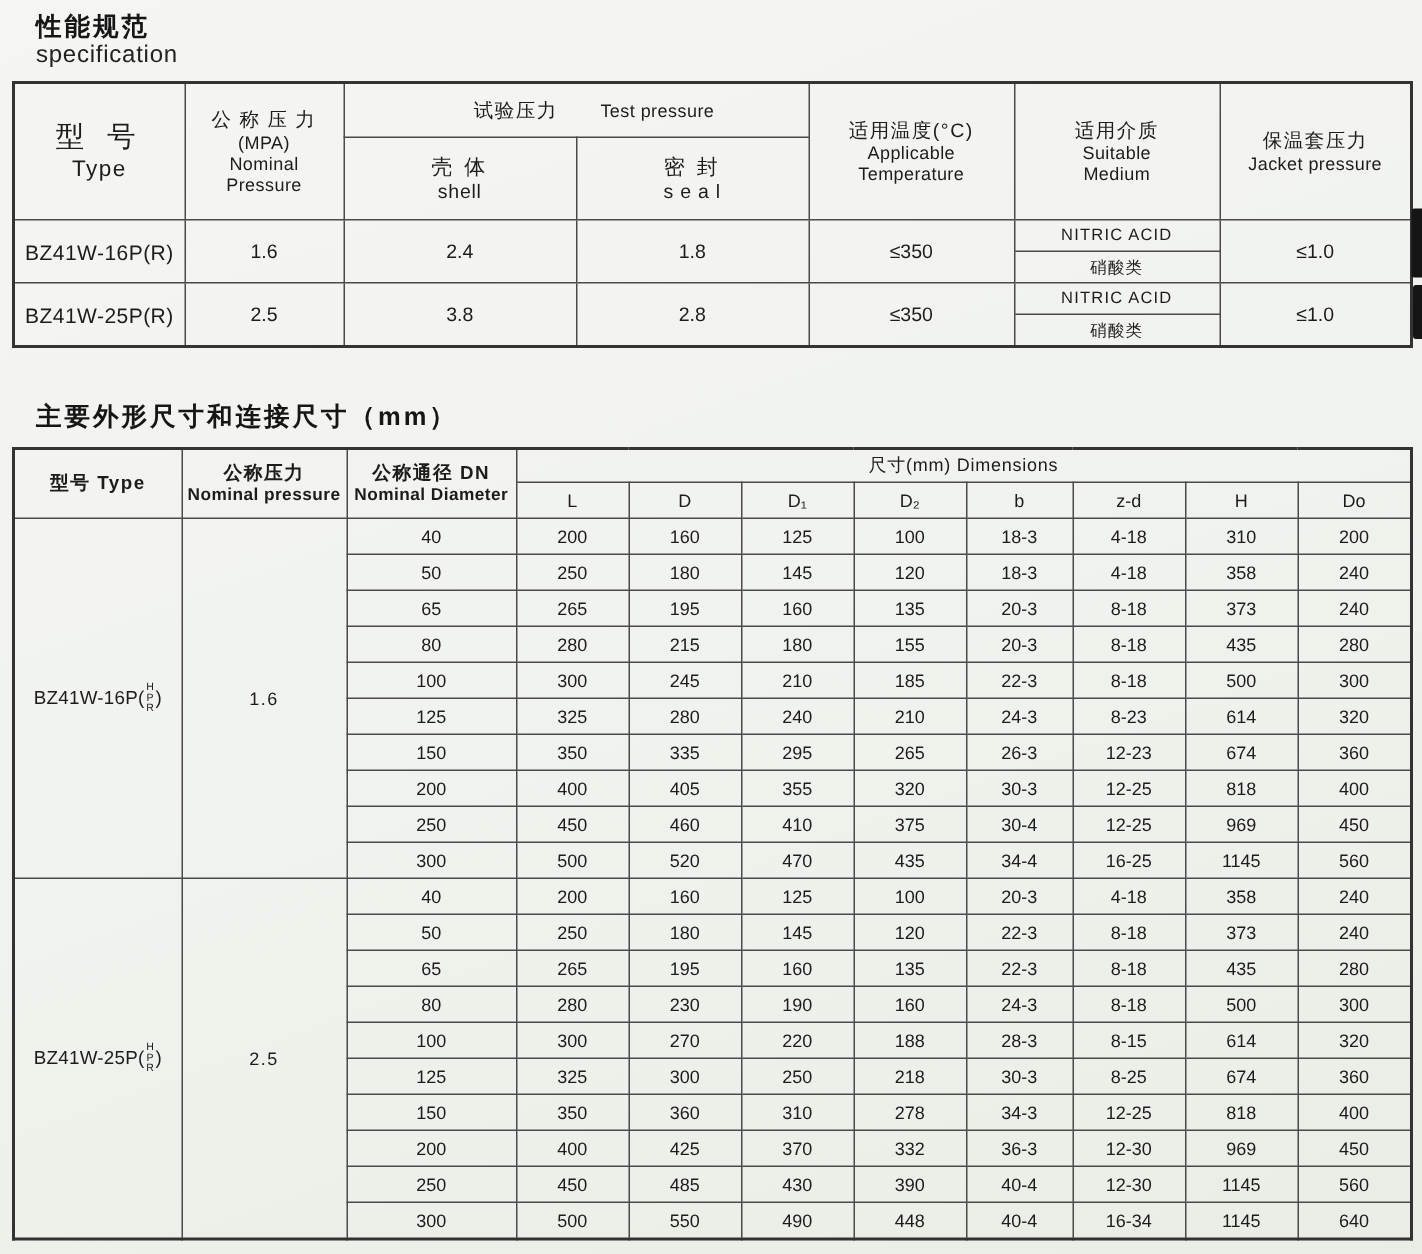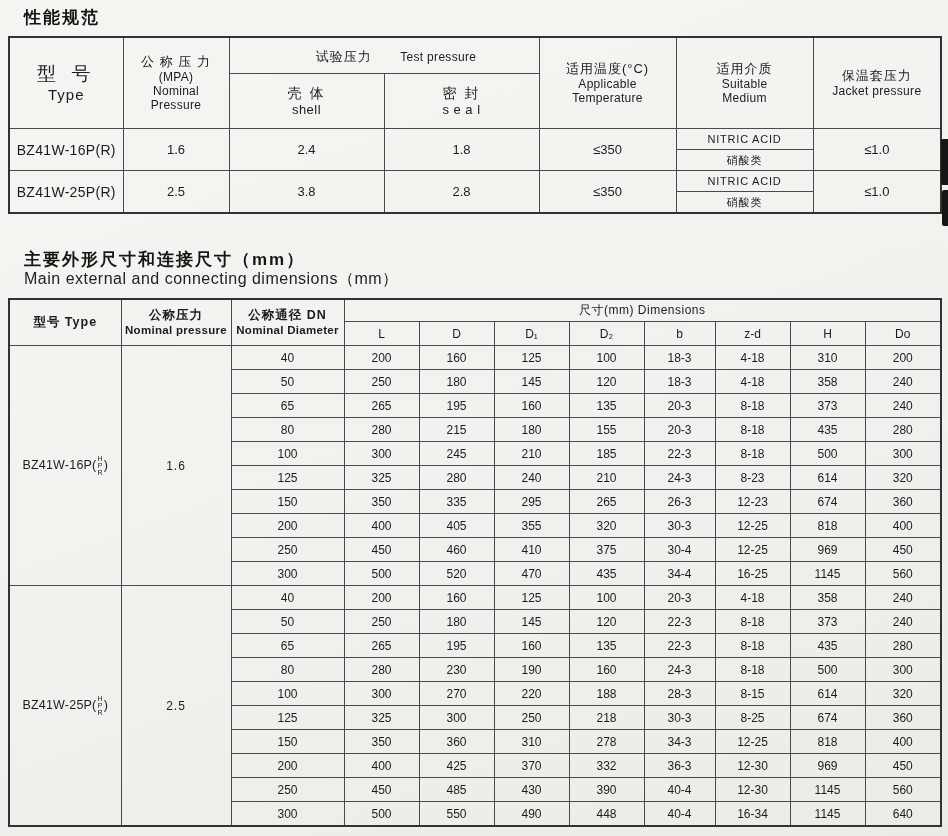--- a/index.html
+++ b/index.html
@@ -70,20 +70,21 @@
   .artifact-right-1 { right:0; top:139px; width:7px; height:46px; border-radius:2px 0 0 2px; }
   .artifact-right-2 { right:0; top:190px; width:6px; height:36px; border-radius:2px 0 0 2px; }
 </style>
 </head>
 <body>
 
 <div class="page">
 
   <div class="titles">
     <div class="title-zh">性能规范</div>
+    <div class="title-en">specification</div>
   </div>
 
   <table class="spec-table">
     <colgroup>
       <col style="width:114px">
         <col style="width:106px">
         <col style="width:155px">
       <col style="width:155px">
         <col style="width:137px">
         <col style="width:137px">
@@ -154,21 +155,20 @@
         <td rowspan="2">≤1.0</td>
       </tr>
       <tr>
         <td class="medium-sub">硝酸类</td>
       </tr>
     </tbody>
   </table>
 
   <div class="titles" style="margin-top:36px">
     <div class="title-zh">主要外形尺寸和连接尺寸（mm）</div>
-    <div class="title-en">Main external and connecting dimensions（mm）</div>
   </div>
 
   <table class="dim-table">
     <colgroup>
       <col style="width:112px">
         <col style="width:110px">
         <col style="width:113px">
       <col style="width:75px">
         <col style="width:75px">
         <col style="width:75px">

